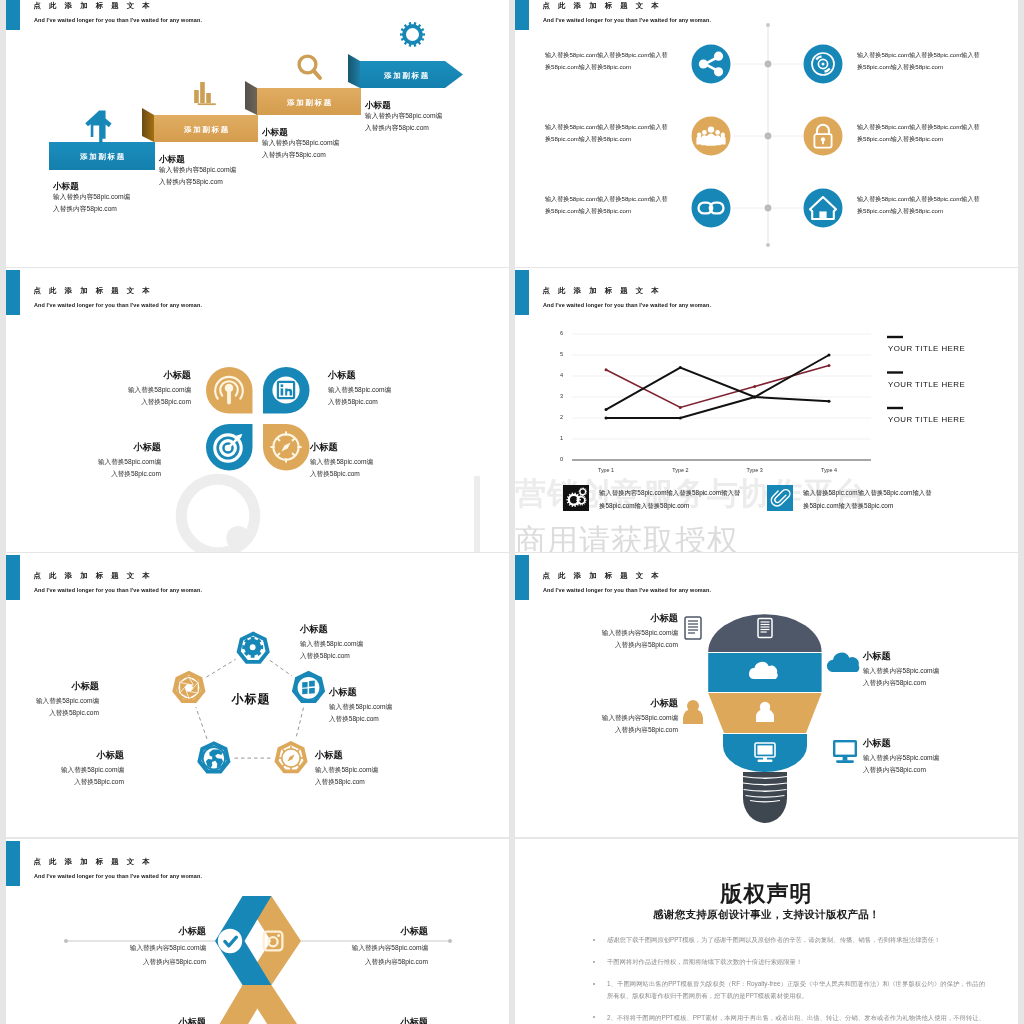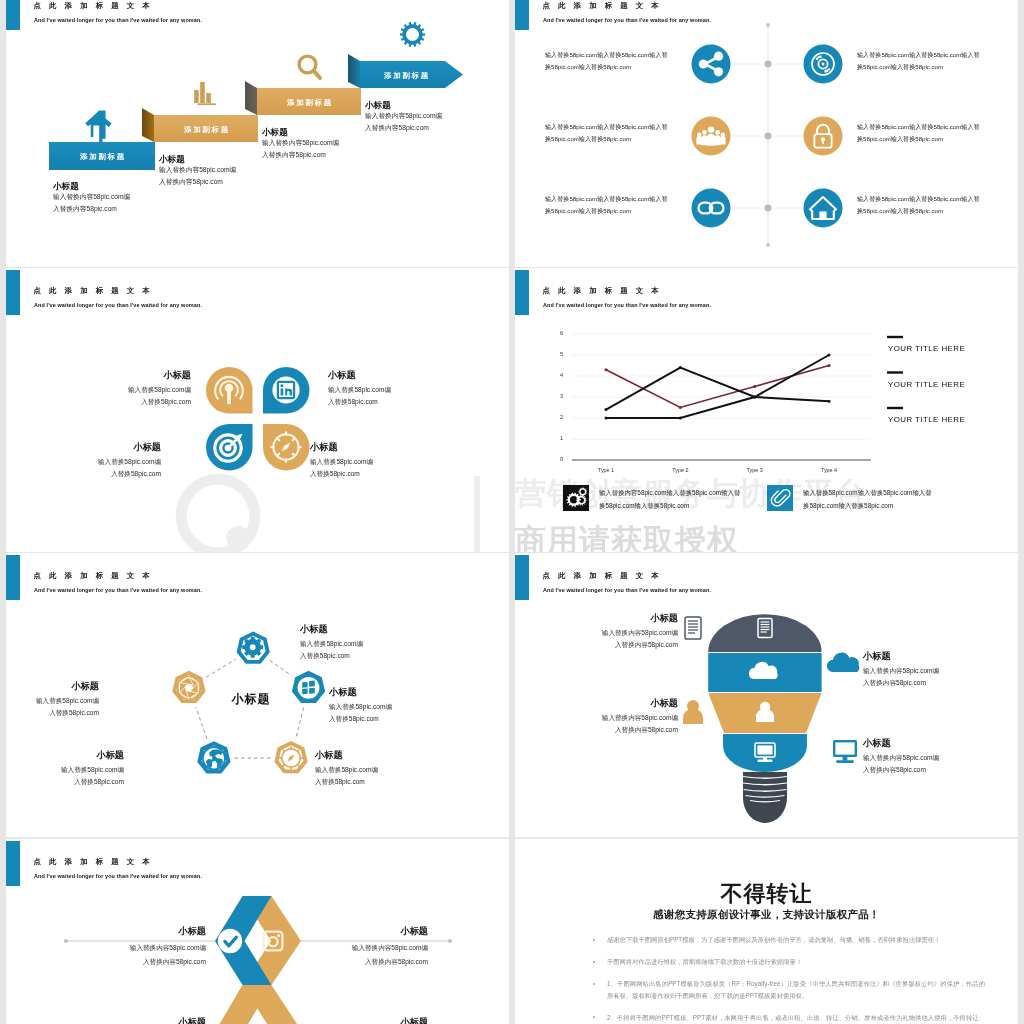--- a/index.html
+++ b/index.html
@@ -46,21 +46,21 @@
   .cr-list{font-size:6.3px;color:#8a8a8a;line-height:11.6px;}
   .cr-item{position:relative;padding-left:22px;margin-bottom:10.5px;}
   .bdot{position:absolute;left:8px;top:4.6px;width:2px;height:2px;background:#9a9a9a;border-radius:50%;}
   .btxt{display:block;text-align:justify;}
   .wm{position:absolute;width:1024px;height:1024px;pointer-events:none;z-index:0;}
   .slide > *:not(.wm){position:relative;z-index:1;}
   .slide > svg.abs, .slide > div.abs{position:absolute;z-index:1;}
   .wm-brand{font-size:96px;font-weight:bold;color:#ededed;letter-spacing:6px;line-height:96px;}
   .wm-bar{left:474px;top:476px;width:6px;height:78px;background:#ededed;position:absolute;}
   .wm-l1{font-size:31px;font-weight:bold;color:#ececec;letter-spacing:1px;white-space:nowrap;}
-  .wm-l2{font-size:31px;font-weight:bold;color:#dcdcdc;letter-spacing:1px;white-space:nowrap;}
+  .wm-l2{font-size:31px;font-weight:normal;color:#dcdcdc;letter-spacing:1px;white-space:nowrap;}
 </style>
 </head>
 <body>
 
 <div class="page">
   <div class="slide" id="s1">
     <div class="sh">
       <div class="bar"></div>
       <div class="t">点 此 添 加 标 题 文 本</div>
       <div class="s">And I've waited longer for you than I've waited for any woman.</div>
@@ -545,21 +545,21 @@
       <circle cx="224" cy="102" r="12.2" fill="#ffffff"></circle>
       <path d="M218.8 102.4 l4 4.4 l7.6 -8.6" fill="none" stroke="#1787b8" stroke-width="3.3" stroke-linecap="round" stroke-linejoin="round"></path>
       <g transform="translate(267,102)">
         <rect x="-9.4" y="-9.4" width="18.8" height="18.8" rx="3.6" fill="none" stroke="#fdf0d6" stroke-width="2.3"></rect>
         <circle cx="0" cy="0.8" r="4.6" fill="none" stroke="#fdf0d6" stroke-width="2.3"></circle>
         <circle cx="5.6" cy="-5.4" r="1.5" fill="#fdf0d6"></circle>
       </g>
     </svg>
   </div>
   <div class="slide" id="s8">
-    <div class="abs cr-title" style="left:0;top:40px;width:503px">不得转让</div>
+    <div class="abs cr-title" style="left:0;top:40px;width:503px">版权声明</div>
     <div class="abs cr-sub" style="left:0;top:69px;width:503px">感谢您支持原创设计事业，支持设计版权产品！</div>
     <div class="abs cr-list" style="left:70px;top:95px;width:400px">
       <div class="cr-item">
         <span class="bdot"></span>
         <span class="btxt">感谢您下载千图网原创PPT模板，为了感谢千图网以及原创作者的辛苦，请勿复制、传播、销售，否则将承担法律责任！</span>
       </div>
       <div class="cr-item">
         <span class="bdot"></span>
         <span class="btxt">千图网将对作品进行维权，后期将陆续下载次数的十倍进行索赔限量！</span>
       </div>

